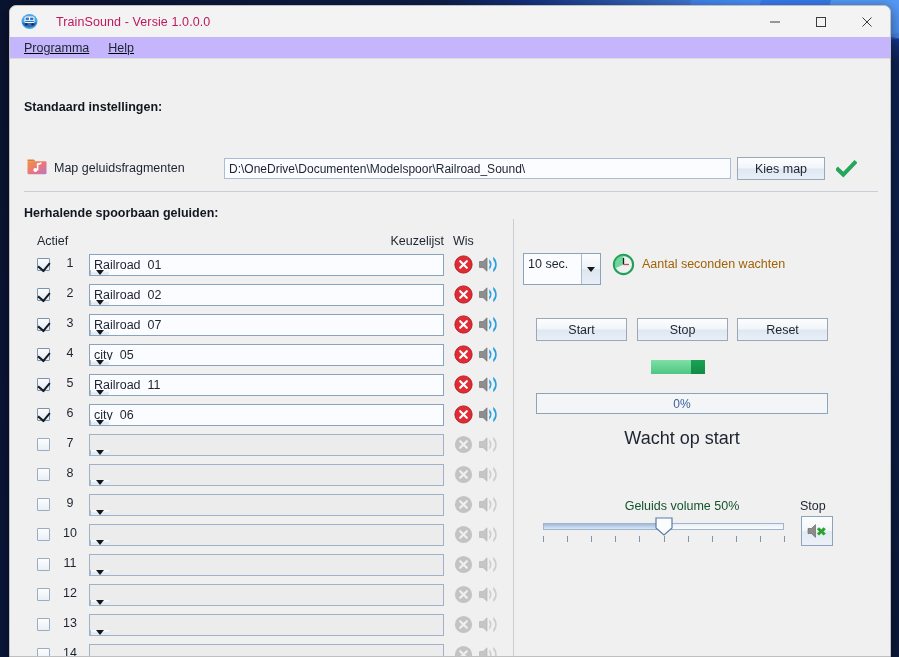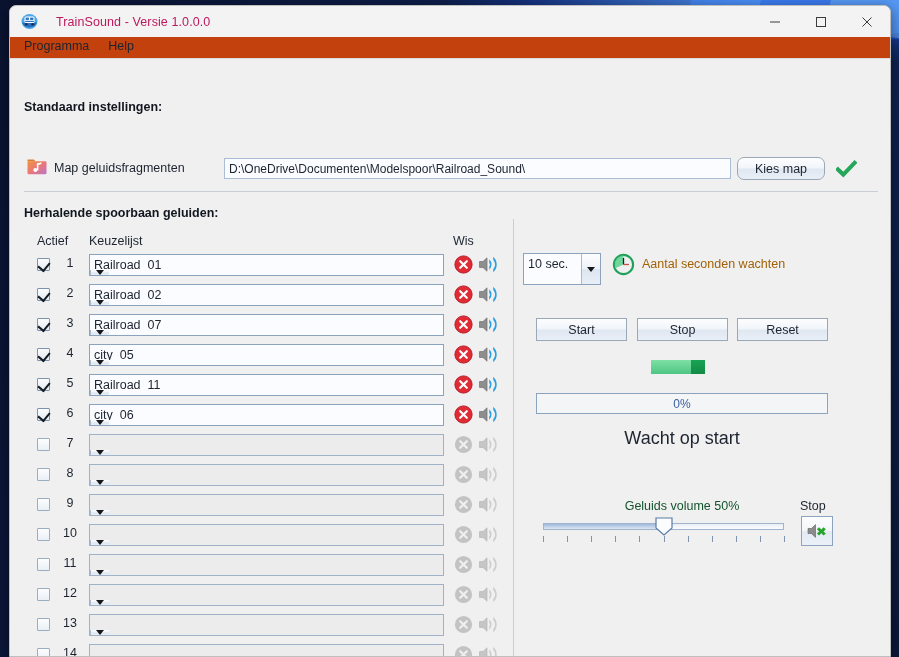--- a/index.html
+++ b/index.html
@@ -58,24 +58,25 @@
     display: flex; align-items: center; justify-content: center;
   }
   .wbtn svg { display:block; }
   #btn-min { right: 92px; }
   #btn-max { right: 46px; }
   #btn-close { right: 0; }
 
   
   #menubar {
     height: 22px;
-    background: #c2410c;
-    display: flex; align-items: flex-start;
+    background: #c4b5fd;
+    display: flex; align-items: flex-end;
     padding-left: 12px;
     border-bottom: 1px solid #dcdcdc;
+    text-decoration: underline;
   }
   .menu-item {
     font-size: 12.5px;
     color: #1d2430;
     padding: 2px 8px 3px 2px;
     margin-right: 9px;
   }
 
   
   #content { position: relative; height: 598px; background: #f0f0f0; }
@@ -106,21 +107,21 @@
     font-size: 12px; color: #1d2430;
     padding: 2px 0 0 4px;
     line-height: 17px;
     white-space: nowrap; overflow: hidden;
   }
   #kies-map {
     position: absolute; left: 727px; top: 98px;
     width: 88px; height: 23px;
     background: linear-gradient(to bottom, #fdfdfe 0%, #f1f5fa 48%, #dfe7f1 52%, #e9eff7 100%);
     border: 1px solid #9aa7b7;
-    border-radius: 7px;
+    border-radius: 0;
     font-size: 12.5px; color: #1d2430;
     display: flex; align-items: center; justify-content: center;
   }
   #check-ok { position: absolute; left: 826px; top: 100px; }
 
   
   .col-head {
     position: absolute;
     font-size: 12.5px;
     color: #1d2430;
@@ -354,21 +355,21 @@
 
     <svg id="check-ok" width="21" height="19" viewBox="0 0 21 19">
       <path d="M2 10.5 L7.3 15.6 L18.6 3.9" stroke="#26a65b" stroke-width="4.1" fill="none" stroke-linecap="square"></path>
     </svg>
 
     <div class="hr" style="left:14px; top:132px; width:854px;"></div>
 
     <div class="section-title" style="left:14px; top:147px;">Herhalende spoorbaan geluiden:</div>
 
     <div class="col-head" style="left:27px; top:175px;">Actief</div>
-    <div class="col-head" style="left:79px; top:175px; width:355px; text-align:left;">Keuzelijst</div>
+    <div class="col-head" style="left:79px; top:175px; width:355px; text-align:right;">Keuzelijst</div>
     <div class="col-head" style="left:443px; top:175px;">Wis</div>
 
     <div id="rows-container">
         <div class="row" style="top: 192px;">
           <div class="chk checked"></div>
           <div class="rnum">1</div>
           <div class="combo">
             <div class="val">Railroad_01</div>
             <div class="arrow">
               <i></i>

